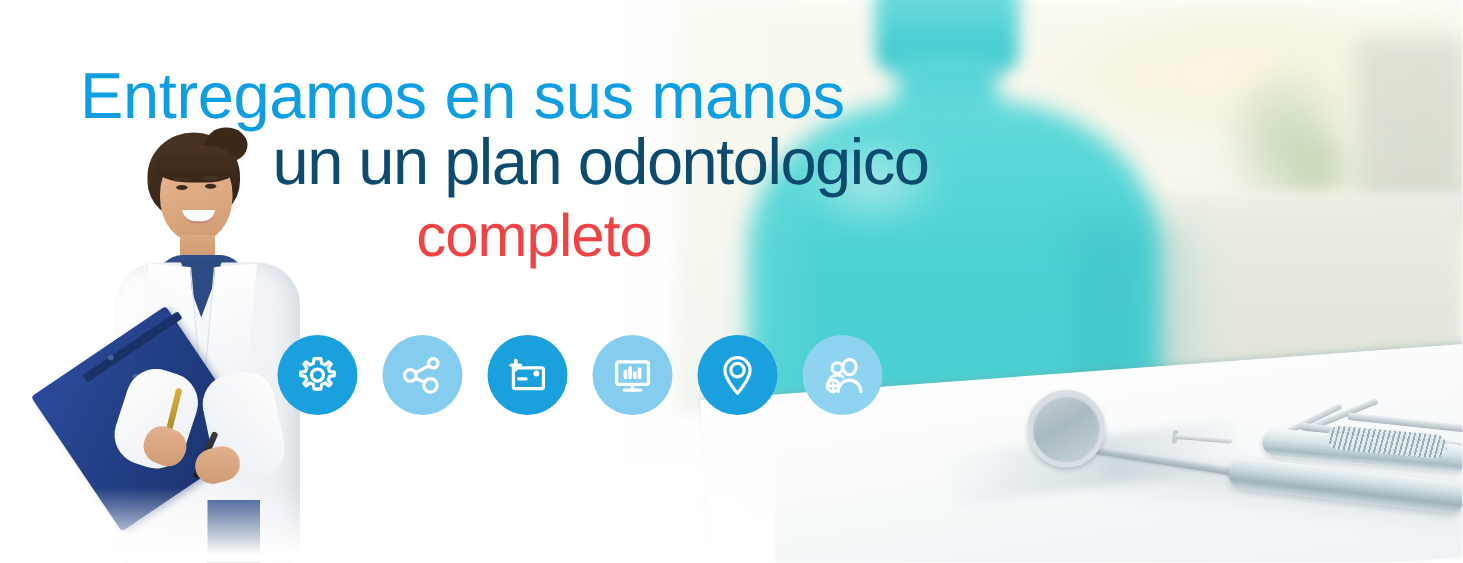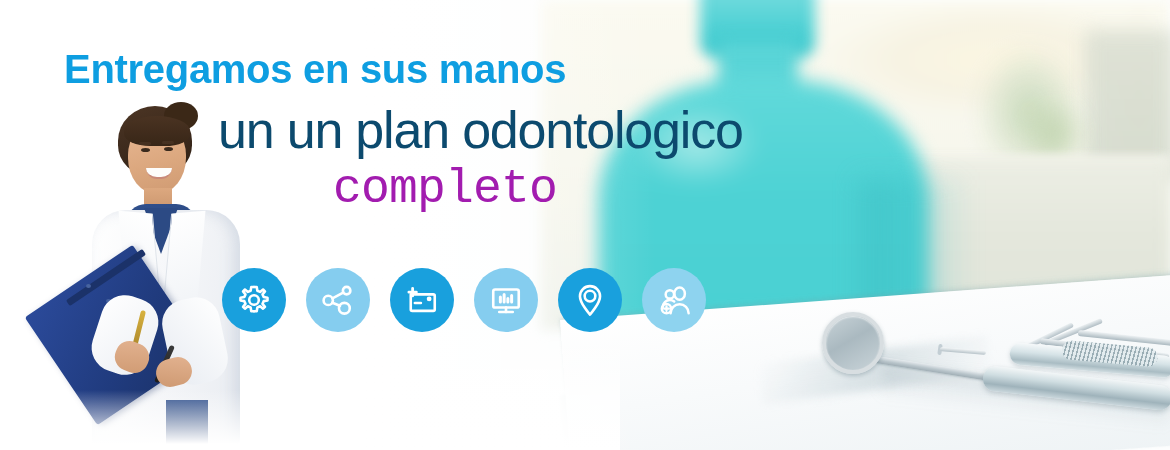--- a/index.html
+++ b/index.html
@@ -197,21 +197,21 @@
   }
   .bottom-fade{
     position:absolute; left:0; bottom:0; width:620px; height:120px;
     background:linear-gradient(0deg,#ffffff 0%,rgba(255,255,255,.85) 45%,rgba(255,255,255,0) 100%);
   }
 
   
   .headline { position:absolute; left:0; top:0; width:900px; }
   .line1{
     position:absolute; left:64px; top:47px;
-    font-size:40px; font-weight:700; letter-spacing:-.3px;
+    font-size:52px; font-weight:400; letter-spacing:-.3px;
     color:#0e9ee1; white-space:nowrap;
   }
   .line2{
     position:absolute; left:218px; top:100px;
     font-size:52px; font-weight:400; letter-spacing:-1.2px;
     color:#161616; white-space:nowrap;
   }
   .line3{
     position:absolute; left:333px; top:162px;
     font-size:48px; font-weight:400; letter-spacing:-.8px;
@@ -416,21 +416,21 @@
     <div class="doc-pen"></div>
     <div class="doc-hand-l"></div>
     <div class="doc-pen2"></div>
     <div class="doc-hand-r"></div>
     <div class="doc-fade"></div>
   </div>
 
   <div class="headline">
     <div class="line1" style="color: rgb(14, 158, 225);">Entregamos en sus manos</div>
     <div class="line2" style="color: #0c4a6e;">un un plan odontologico</div>
-    <div class="line3" style="color: #a21caf; font-family: Liberation Mono, monospace;">completo</div>
+    <div class="line3" style="color: #ef4444;">completo</div>
   </div>
 
   <div class="icon-row">
 
     <div class="icon-circle" style="background:#19a0dd">
       <span>
         <svg viewBox="0 0 48 48" fill="none" stroke="#ffffff" stroke-width="2.6" stroke-linecap="round" stroke-linejoin="round">
           <circle cx="24" cy="24" r="6.4"></circle>
           <path d="M24 6.6l3.6 0 .9 5.1 3.6 1.5 4-3.2 2.5 2.5-3.2 4 1.5 3.6 5.1.9 0 3.6-5.1.9-1.5 3.6 3.2 4-2.5 2.5-4-3.2-3.6 1.5-.9 5.1-3.6 0"></path>
           <path d="M24 6.6l-3.6 0-.9 5.1-3.6 1.5-4-3.2-2.5 2.5 3.2 4-1.5 3.6-5.1.9 0 3.6 5.1.9 1.5 3.6-3.2 4 2.5 2.5 4-3.2 3.6 1.5.9 5.1 3.6 0"></path>

